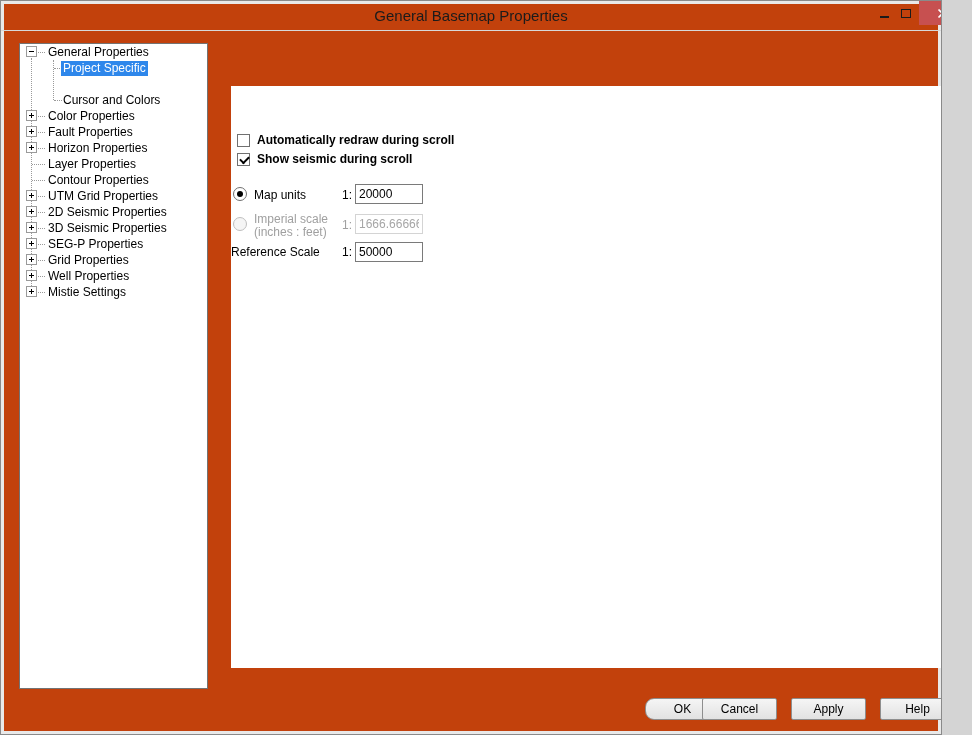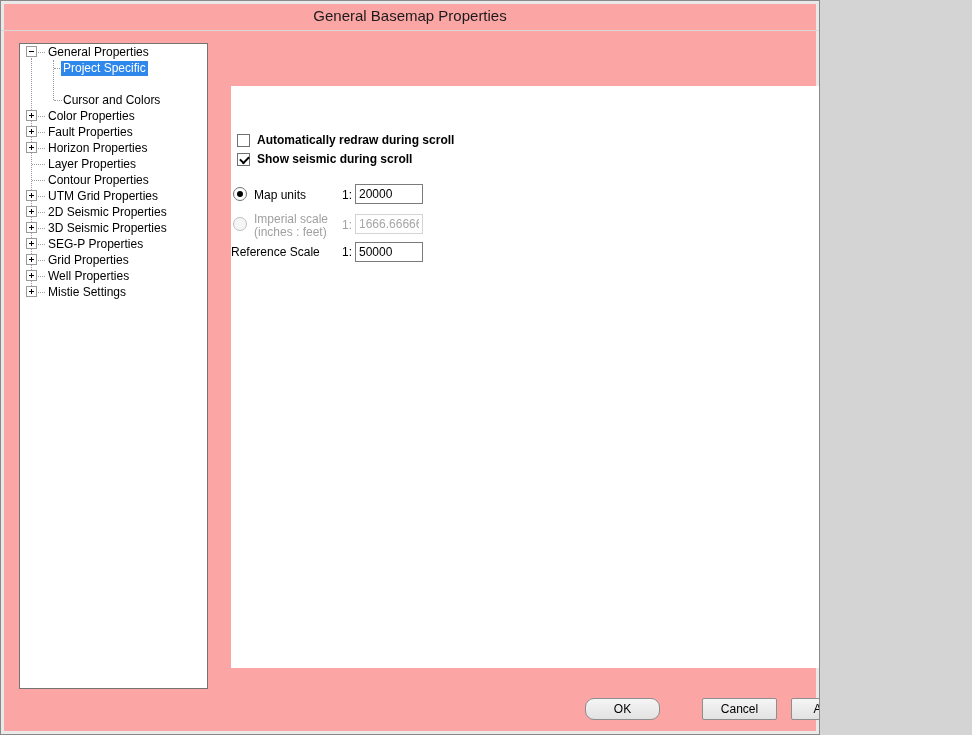--- a/index.html
+++ b/index.html
@@ -1,18 +1,18 @@
 <!DOCTYPE html>
 <html><head>
 <meta charset="utf-8">
 <style>
   html,body{margin:0;padding:0;background:#d4d4d4;}
   *{box-sizing:border-box;}
   .window{
-    position:relative;width:820px;height:735px;background:#fca5a5;
+    position:relative;width:942px;height:735px;background:#c2410c;
     border:1px solid #8a8a8a;box-shadow:inset 0 0 0 3px #e9e9e9;
     font-family:"Liberation Sans",sans-serif;font-size:12px;color:#000;
     overflow:hidden;
   }
   
   .titlebar{position:absolute;top:0;left:0;width:100%;height:30px;border-bottom:1px solid #d8d8d8;}
   .title{position:absolute;left:0;right:0;top:0;height:30px;line-height:30px;text-align:center;
          font-size:15px;color:#1b1b1b;white-space:nowrap;}
   .wbtn{position:absolute;top:0;height:24px;display:flex;align-items:center;justify-content:center;cursor:default;}
   .btn-min{left:872px;width:22px;}
@@ -49,21 +49,21 @@
   .radio.on::after{content:"";position:absolute;left:3px;top:3px;width:6px;height:6px;border-radius:50%;background:#000;}
   .radio.dis{border-color:#bfbfbf;background:#f5f5f5;}
   .flabel{position:absolute;white-space:nowrap;}
   .gray{color:#a0a0a0;}
   .tinput{position:absolute;left:124px;width:68px;height:20px;border:1px solid #7a7a7a;background:#fff;
           font-family:"Liberation Sans",sans-serif;font-size:12px;padding:0 3px;color:#000;}
   .tinput:disabled,.tinput.dis{border-color:#d4d4d4;color:#a6a6a6;background:#fff;}
   
   .fbtn{position:absolute;top:697px;width:75px;height:22px;border:1px solid #8e8e8e;border-radius:2px;
         background:linear-gradient(#f5f5f5,#e2e2e2);text-align:center;line-height:20px;font-size:12px;cursor:default;}
-  .btn-ok{left:584px;border-radius:9px;} .btn-cancel{left:701px;} .btn-apply{left:790px;} .btn-help{left:879px;}
+  .btn-ok{left:644px;border-radius:9px;} .btn-cancel{left:701px;} .btn-apply{left:790px;} .btn-help{left:879px;}
   
   .grip{position:absolute;left:946px;top:708px;width:12px;height:12px;}
   .grip i{position:absolute;width:2px;height:2px;background:#b9b9b9;}
   .g1{left:8px;top:0;} .g2{left:4px;top:4px;} .g3{left:8px;top:4px;}
   .g4{left:0;top:8px;} .g5{left:4px;top:8px;} .g6{left:8px;top:8px;}
 </style>
 </head>
 <body>
 
 <div class="window">

